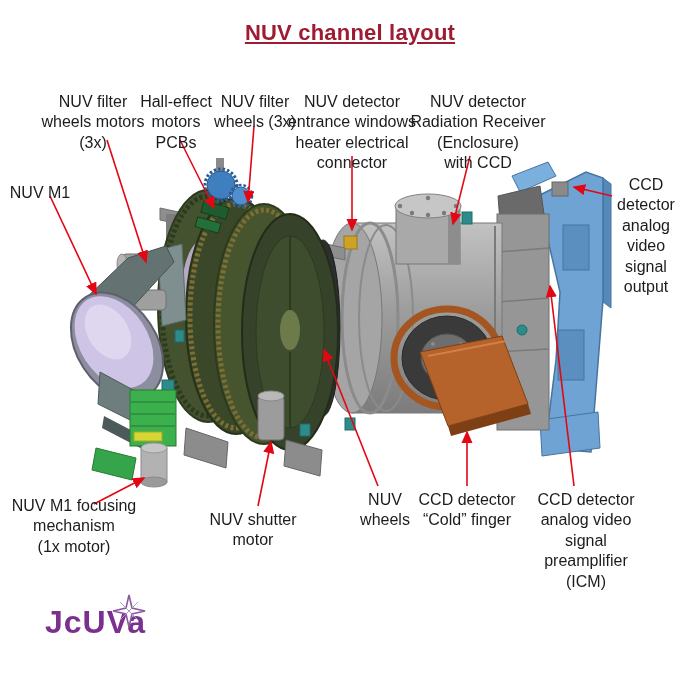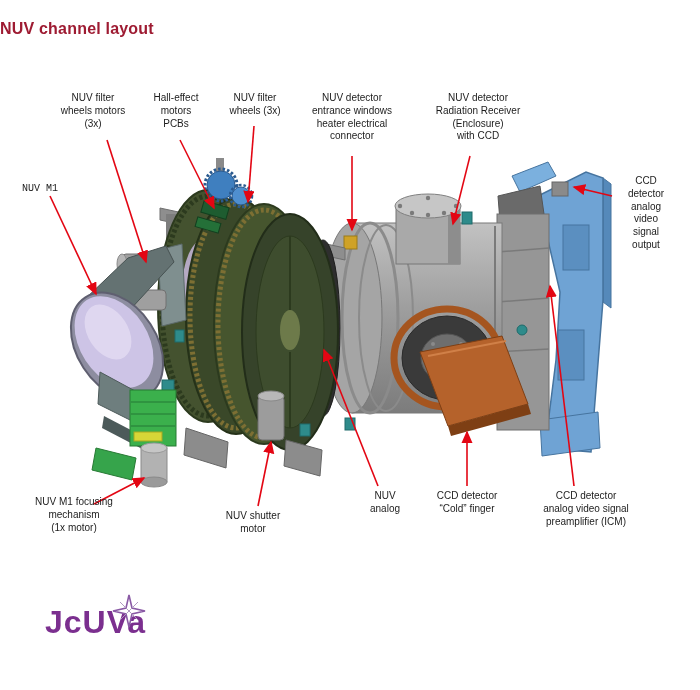--- a/index.html
+++ b/index.html
@@ -1,26 +1,26 @@
 <!DOCTYPE html>
 <html><head>
 <meta charset="utf-8">
 <style>
   html,body { margin:0; padding:0; background:#ffffff; }
   .page {
     position:relative; width:700px; height:690px; background:#ffffff;
     font-family:"Liberation Sans", sans-serif; overflow:hidden;
   }
   .title {
-    position:absolute; top:20px; left:0; width:100%; 
-    font-size:16px; font-weight:bold; color:#9e1b32; letter-spacing:0.2px;
+    position:absolute; top:20px; left:0; width:100%; text-align:center;
+    font-size:22px; font-weight:bold; color:#9e1b32; letter-spacing:0.2px;text-decoration:underline;
   }
   .label {
     position:absolute; transform:translateX(-50%); text-align:center;
-    font-size:10px; line-height:1.28; color:#1c1c1c; white-space:pre-line;
+    font-size:16px; line-height:1.28; color:#1c1c1c; white-space:pre-line;
   }
   .diagram-svg { position:absolute; left:0; top:0; }
   .logo-text {
     position:absolute; left:18px; top:604px; font-size:32px; font-weight:bold;
     color:#7b2f8f; letter-spacing:1px;margin-left:27px;
   }
   .sparkle { position:absolute; left:112px; top:594px; }
 </style>
 </head>
 <body>
@@ -205,28 +205,28 @@
 entrance windows
 heater electrical
 connector</div>
   <div class="label" style="left:478px; top:92px;">NUV detector
 Radiation Receiver
 (Enclosure)
 with CCD</div>
   <div class="label" style="left:646px; top:175px;">CCD detector
 analog video
 signal output</div>
-  <div class="label" style="left:40px; top:183px;font-family:Liberation Mono, monospace;">NUV M1</div>
+  <div class="label" style="left:40px; top:183px;">NUV M1</div>
   <div class="label" style="left:74px; top:496px;">NUV M1 focusing
 mechanism
 (1x motor)</div>
   <div class="label" style="left:253px; top:510px;">NUV shutter
 motor</div>
   <div class="label" style="left:385px; top:490px;">NUV
-analog</div>
+wheels</div>
   <div class="label" style="left:467px; top:490px;">CCD detector
 “Cold” finger</div>
   <div class="label" style="left:586px; top:490px;">CCD detector
 analog video signal
 preamplifier (ICM)</div>
 
   <div class="logo-text">JcUVa</div>
   <svg class="sparkle" width="34" height="34" viewBox="0 0 34 34">
     <path d="M17,1 L20,14 L33,17 L20,20 L17,33 L14,20 L1,17 L14,14 Z" fill="#ffffff" stroke="#8a5aa5" stroke-width="1.6"></path>
     <line x1="8" y1="8" x2="26" y2="26" stroke="#b09ac0" stroke-width="1"></line>

